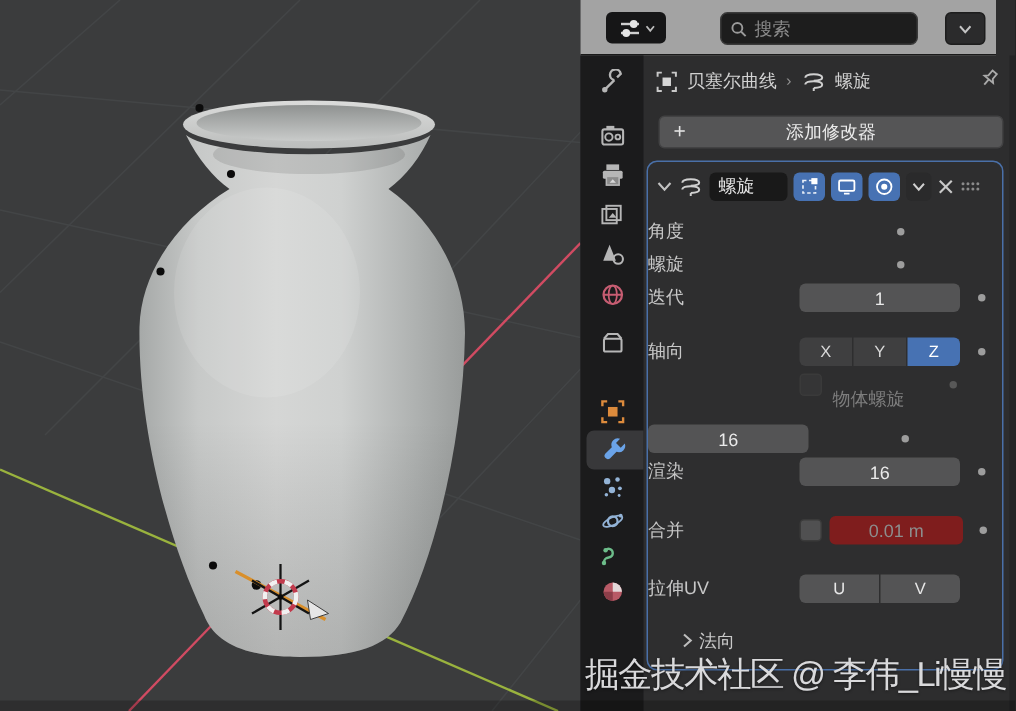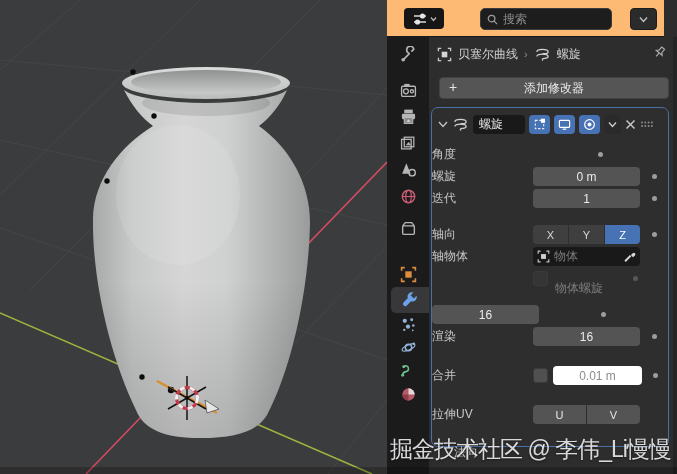--- a/index.html
+++ b/index.html
@@ -3,21 +3,21 @@
 <meta charset="utf-8">
 <style>
   html,body{margin:0;padding:0;background:#1a1a1a;}
   .stage{position:relative;width:677px;height:474px;overflow:hidden;
          font-family:"Liberation Sans","DejaVu Sans",sans-serif;
          background:#2d2d2d;-webkit-font-smoothing:antialiased;}
   
   .viewport{position:absolute;left:0;top:0;width:387px;height:474px;background:#3b3c3d;}
   
   .props{position:absolute;left:387px;top:0;right:0;bottom:0;background:#2d2d2e;}
-  .p-header{position:absolute;left:0;top:0;right:13px;height:36px;background:#fdba74;border-bottom:1px solid #1a1a1a;}
+  .p-header{position:absolute;left:0;top:0;right:13px;height:36px;background:#a3a3a3;border-bottom:1px solid #1a1a1a;}
   .editor-btn{position:absolute;left:17px;top:8px;width:40px;height:21px;background:#161617;border-radius:4px;
               display:flex;align-items:center;justify-content:center;gap:2px;}
   .search-box{position:absolute;left:93px;top:8px;width:118px;height:20px;background:#1d1d1d;border:1px solid #3a3a3a;
               border-radius:5px;display:flex;align-items:center;padding:0 6px;gap:5px;}
   .search-box .ph{color:#8b8b8b;font-size:12px;}
   .opts-btn{position:absolute;right:7px;top:8px;width:25px;height:20px;background:#2b2b2c;border:1px solid #1d1d1d;
             border-radius:4px;display:flex;align-items:center;justify-content:center;}
   
   .tabstrip{position:absolute;left:0;top:37px;width:42px;bottom:0;background:#1b1b1c;}
   .tab{position:absolute;left:0;width:42px;height:26px;display:flex;align-items:center;justify-content:center;}
@@ -35,40 +35,40 @@
              background:#2e2e2f;box-sizing:border-box;padding:4px 0 0 0;}
   .mod-head{height:24px;display:flex;align-items:center;gap:4px;padding:0 6px 0 6px;}
   .name-field{width:46px;height:19px;background:#191919;border-radius:4px;color:#e4e4e4;font-size:12px;
               display:flex;align-items:center;padding-left:6px;}
   .tgl{width:21px;height:19px;background:#4772b3;border-radius:4px;display:flex;align-items:center;justify-content:center;}
   .mini-btn{width:17px;height:19px;background:#2a2a2b;border-radius:4px;display:flex;align-items:center;justify-content:center;}
   .row{display:flex;align-items:center;height:19px;margin-bottom:3px;}
   .rlabel{width:92px;text-align:left;padding-right:9px;color:#c7c7c7;font-size:12px;flex:none;white-space:nowrap;}
   .rfield{width:107px;height:19px;background:#545455;border-radius:4px;color:#eaeaea;font-size:12px;
           display:flex;align-items:center;justify-content:center;flex:none;}
-  .rfield.disabled{background:#ffffff;color:#8d8d8d;}
+  .rfield.disabled{background:#7f1d1d;color:#8d8d8d;}
   .dotgut{flex:1;display:flex;justify-content:center;}
   .dot{width:5px;height:5px;border-radius:50%;background:#9d9d9d;}
   .dot.dim{background:#585858;}
   .seg{width:107px;display:flex;gap:1px;flex:none;}
   .seg span{flex:1;height:19px;background:#3f3f40;color:#d8d8d8;font-size:11px;display:flex;align-items:center;justify-content:center;}
   .seg span:first-child{border-radius:4px 0 0 4px;}
   .seg span:last-child{border-radius:0 4px 4px 0;}
   .seg span.sel{background:#4772b3;color:#fff;}
   .objfield{width:107px;height:19px;background:#191919;border-radius:4px;display:flex;align-items:center;
             padding:0 4px;gap:4px;box-sizing:border-box;flex:none;}
   .objfield .ph{color:#7e7e7e;font-size:12px;flex:1;}
   .chk{width:13px;height:13px;background:#505051;border:1px solid #3a3a3a;border-radius:3px;flex:none;}
   .chk.dim{background:#353536;}
   .dimlabel{color:#7d7d7d;font-size:12px;padding-left:7px;margin-top:20px;}
   .uvseg{width:107px;display:flex;gap:1px;flex:none;}
   .uvseg span{flex:1;height:19px;background:#545455;color:#e8e8e8;font-size:11px;display:flex;align-items:center;justify-content:center;}
   .uvseg span:first-child{border-radius:4px 0 0 4px;}
   .uvseg span:last-child{border-radius:0 4px 4px 0;}
-  .subpanel{display:flex;align-items:flex-start;gap:4px;color:#c9c9c9;font-size:12px;padding-left:22px;height:18px;flex-direction:column;}
+  .subpanel{display:flex;align-items:center;gap:4px;color:#c9c9c9;font-size:12px;padding-left:22px;height:18px;}
   .spacer17{height:14px;} .spacer16{height:14px;} .spacer18{height:17px;} .spacer14{height:13px;}
   .scroll-gutter{position:absolute;right:0;top:37px;width:4px;bottom:0;background:#242425;}
   
   .watermark{position:absolute;left:390px;top:434px;font-size:23px;color:rgba(228,228,230,0.95);
              letter-spacing:-1px;white-space:nowrap;text-shadow:0 1px 2px rgba(0,0,0,.45);z-index:50;}
   .bottom-shade{position:absolute;left:0;bottom:0;width:100%;height:7px;background:rgba(0,0,0,.22);z-index:40;}
   svg{display:block;}
 </style>
 </head>
 <body>
@@ -386,23 +386,20 @@
 
         <div class="row">
           <div class="rlabel">角度</div>
           <div class="dotgut">
               <div class="dot"></div>
             </div>
         </div>
 
         <div class="row">
           <div class="rlabel">螺旋</div>
-          <div class="rfield">
-              <span>0 m</span>
-            </div>
           <div class="dotgut">
               <div class="dot"></div>
             </div>
         </div>
 
         <div class="row">
           <div class="rlabel">迭代</div>
           <div class="rfield">
               <span>1</span>
             </div>
@@ -418,40 +415,20 @@
           <div class="seg">
             <span>X</span>
             <span>Y</span>
             <span class="sel">Z</span>
           </div>
           <div class="dotgut">
               <div class="dot"></div>
             </div>
         </div>
 
-        <div class="row">
-          <div class="rlabel">轴物体</div>
-          <div class="objfield">
-            <svg width="13" height="13" viewBox="0 0 16 16">
-              <g stroke="#bdbdbd" stroke-width="1.5" fill="none">
-                <path d="M1.5 4.5 V1.5 H4.5"></path>
-                  <path d="M11.5 1.5 H14.5 V4.5"></path>
-                <path d="M14.5 11.5 V14.5 H11.5"></path>
-                  <path d="M4.5 14.5 H1.5 V11.5"></path>
-              </g>
-              <rect x="5" y="5" width="6" height="6" fill="#cfcfcf"></rect>
-            </svg>
-            <span class="ph">物体</span>
-            <svg width="13" height="13" viewBox="0 0 14 14">
-              <path d="M1.5 12.5 L7.5 6.5 L9 8 L3 14 Z" fill="#d9d9d9" transform="translate(0,-1.2)"></path>
-              <path d="M8.5 5.5 L10.5 3.5 a1.6 1.6 0 0 1 2.3 2.3 L10.8 7.8 Z" fill="#d9d9d9"></path>
-            </svg>
-          </div>
-          <div class="dotgut"></div>
-        </div>
 
         <div class="row">
           <div class="rlabel"></div>
           <div class="chk dim"></div>
           <span class="dimlabel">物体螺旋</span>
           <div class="dotgut">
               <div class="dot dim"></div>
             </div>
         </div>
 

